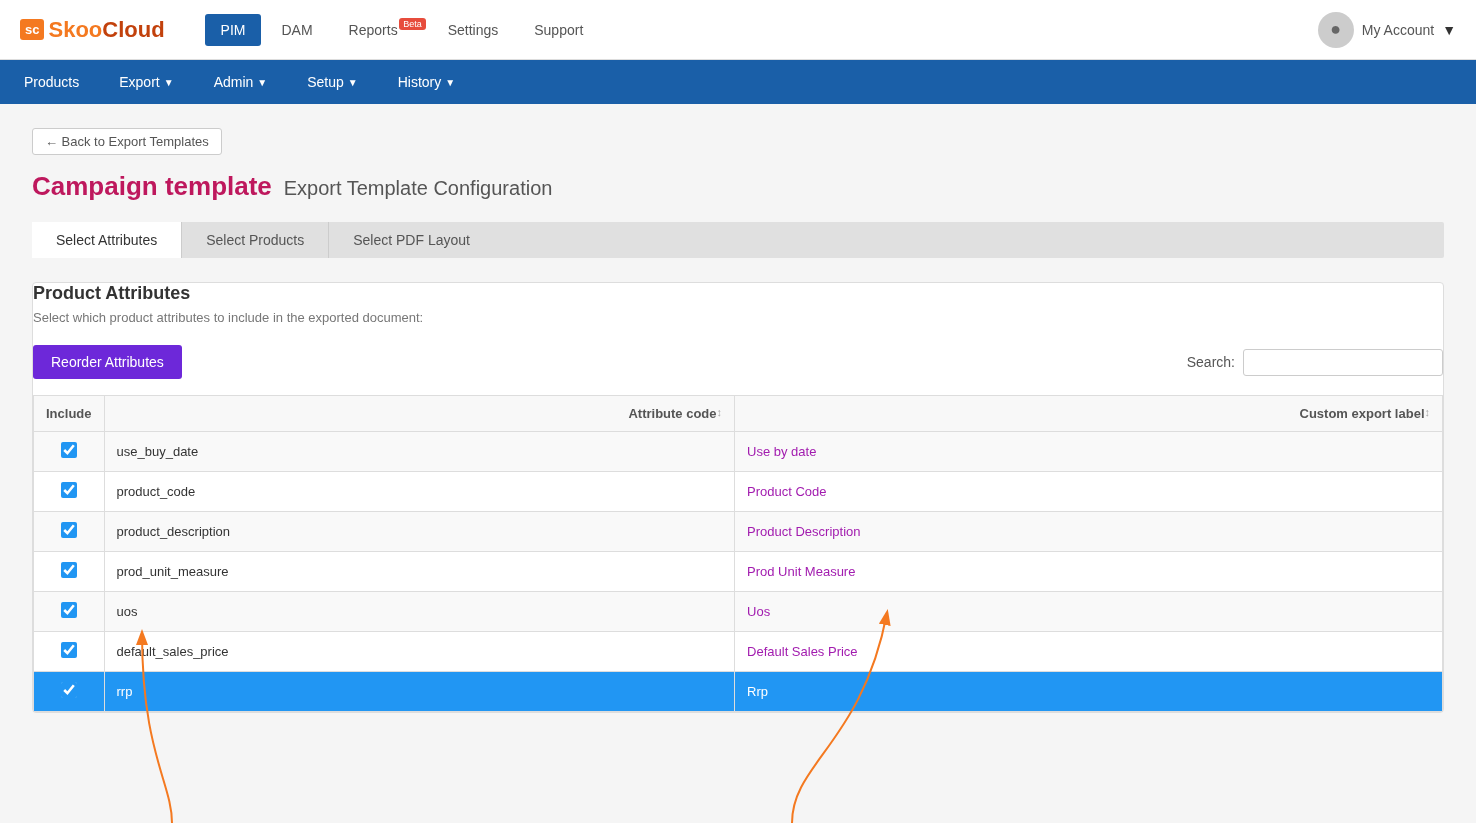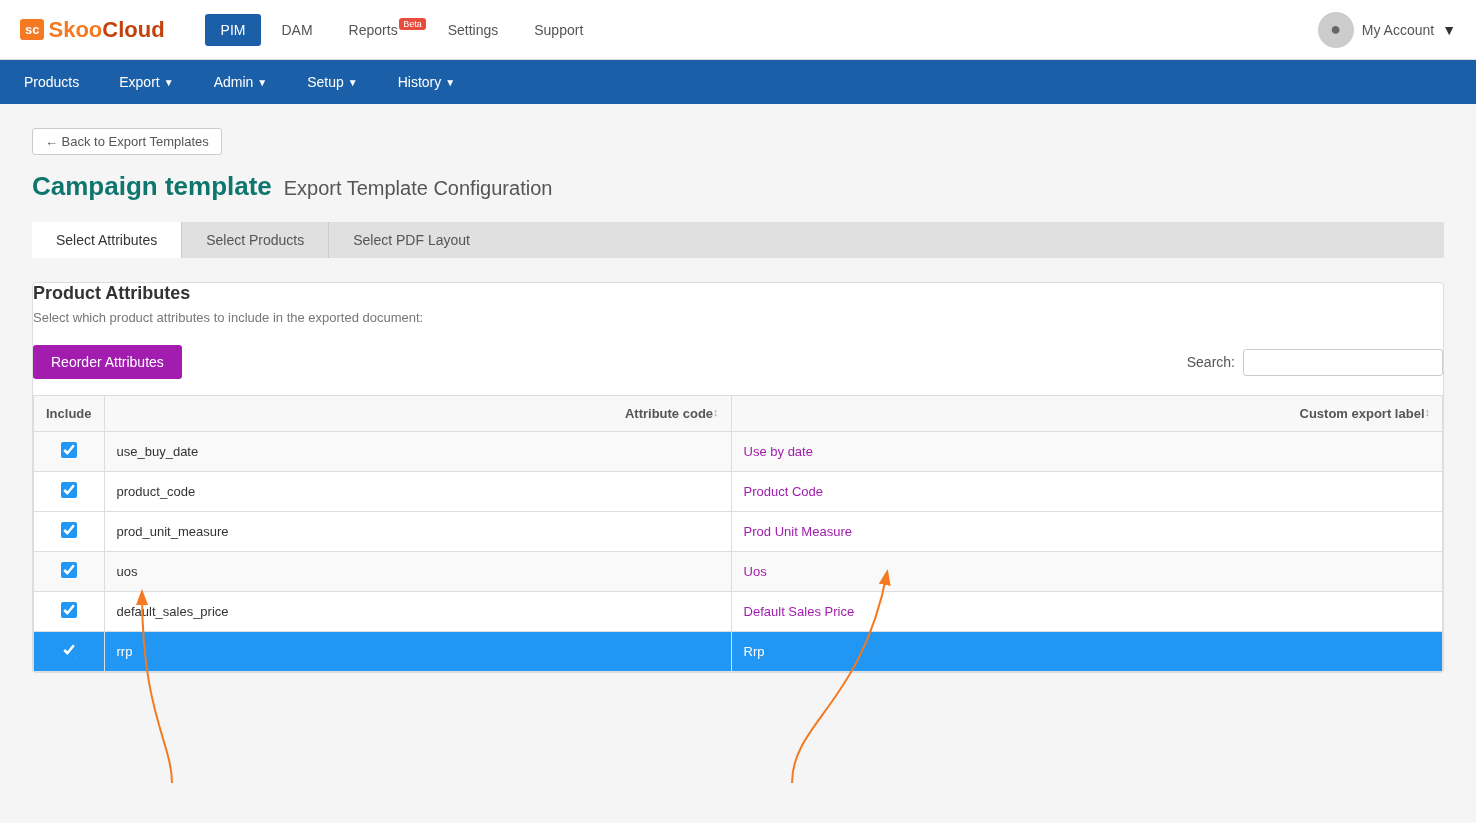--- a/index.html
+++ b/index.html
@@ -120,21 +120,21 @@
       color: #555;
       cursor: pointer;
       margin-bottom: 16px;
     }
     .page-title {
       margin-bottom: 20px;
     }
     .page-title .campaign-title {
       font-size: 26px;
       font-weight: bold;
-      color: #0f766e;
+      color: #be185d;
       display: inline;
     }
     .page-title .subtitle {
       font-size: 20px;
       color: #555;
       font-weight: normal;
       display: inline;
       margin-left: 8px;
     }
 
@@ -178,21 +178,21 @@
     }
 
     
     .toolbar {
       display: flex;
       align-items: center;
       justify-content: space-between;
       margin-bottom: 16px;
     }
     .btn-primary {
-      background: #a21caf;
+      background: #6d28d9;
       color: #fff;
       border: none;
       padding: 9px 18px;
       border-radius: 3px;
       font-size: 14px;
       cursor: pointer;
     }
     .search-area {
       display: flex;
       align-items: center;
@@ -347,20 +347,25 @@
       <tr class="even">
             <td class="checkbox-cell"><input type="checkbox" checked="" style=""></td>
             <td>use_buy_date</td>
             <td><a class="attr-link" href="#">Use by date</a></td>
           </tr>
           <tr class="odd">
             <td class="checkbox-cell"><input type="checkbox" checked="" style=""></td>
             <td>product_code</td>
             <td><a class="attr-link" href="#">Product Code</a></td>
           </tr>
+          <tr class="even">
+            <td class="checkbox-cell"><input type="checkbox" checked="" style=""></td>
+            <td>product_description</td>
+            <td><a class="attr-link" href="#">Product Description</a></td>
+          </tr>
           <tr class="odd">
             <td class="checkbox-cell"><input type="checkbox" checked="" style=""></td>
             <td>prod_unit_measure</td>
             <td><a class="attr-link" href="#">Prod Unit Measure</a></td>
           </tr>
           <tr class="even">
             <td class="checkbox-cell"><input type="checkbox" checked="" style=""></td>
             <td>uos</td>
             <td><a class="attr-link" href="#">Uos</a></td>
           </tr>

